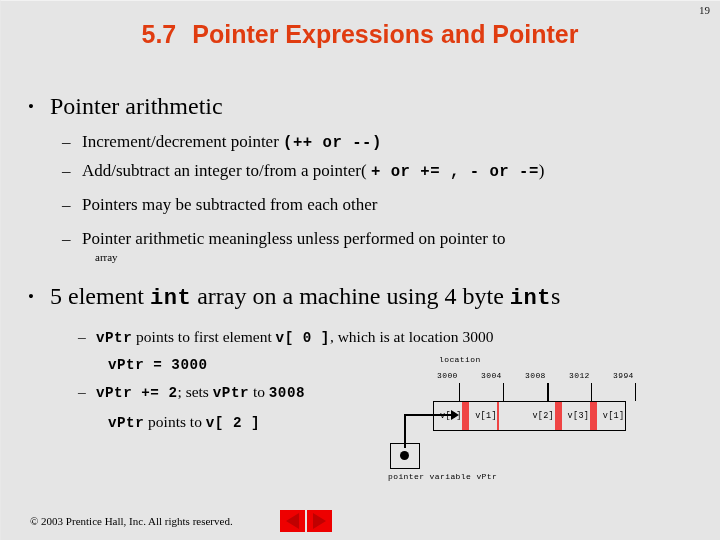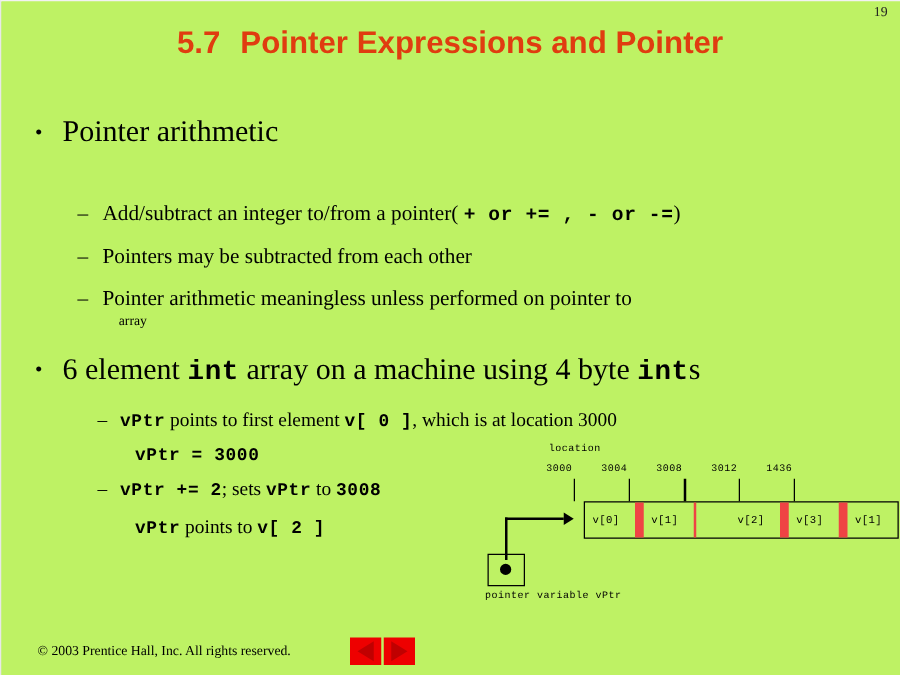--- a/index.html
+++ b/index.html
@@ -4,21 +4,21 @@
 <style>
   html, body {
     margin: 0;
     padding: 0;
     background: #ffffff;
   }
   .slide {
     position: relative;
     width: 720px;
     height: 540px;
-    background: #bef264;
+    background: #e5e5e5;
     overflow: hidden;
     font-family: "Liberation Serif", serif;
     color: #000000;
   }
   
   .slide-frame {
     position: absolute;
     left: 0; top: 0;
     width: 719px; height: 539px;
     border-left: 1px solid #e8e8e8;
@@ -223,36 +223,39 @@
   <div class="page-number">19</div>
 
   <div class="title">
     <span class="num">5.7</span><span>Pointer Expressions and Pointer</span><br>
   </div>
 
   <div class="lvl1" style="left:28px; top:92px;">
     <span class="b">•</span><span>Pointer arithmetic</span>
   </div>
 
+  <div class="lvl2" style="left:62px; top:131px;">
+    <span class="d">–</span><span>Increment/decrement pointer  </span><code>(++ or --)</code>
+  </div>
 
   <div class="lvl2" style="left:62px; top:160px;">
     <span class="d">–</span><span>Add/subtract an integer to/from a pointer( </span><code>+ or += , - or -=</code><span>)</span>
   </div>
 
   <div class="lvl2" style="left:62px; top:228px;">
     <span class="d">–</span><span>Pointer arithmetic meaningless unless performed on pointer to</span>
   </div>
 
   <div class="lvl2" style="left:62px; top:194px;">
     <span class="d">–</span><span>Pointers may be subtracted from each other</span>
   </div>
   <div class="wrapline" style="left:95px; top:250px;">array</div>
 
   <div class="lvl1" style="left:28px; top:282px;">
-    <span class="b">•</span><span>6 element </span><code>int</code><span> array on a machine using 4 byte </span><code>int</code><span>s</span>
+    <span class="b">•</span><span>5 element </span><code>int</code><span> array on a machine using 4 byte </span><code>int</code><span>s</span>
   </div>
 
   <div class="lvl3" style="left:78px; top:327px;">
     <span class="d">–</span><code>vPtr</code><span> points to first element </span><code>v[ 0 ]</code><span>, which is at location 3000</span>
   </div>
 
   <div class="cont" style="left:108px; top:354px;">
     <code>vPtr = 3000</code>
   </div>
 
@@ -265,29 +268,29 @@
   </div>
 
   <div class="diagram">
 
     <div class="diag-label" style="left:439px; top:355px;">location</div>
 
     <div class="addr" style="left:437px; top:371px;">3000</div>
     <div class="addr" style="left:481px; top:371px;">3004</div>
     <div class="addr" style="left:525px; top:371px;">3008</div>
     <div class="addr" style="left:569px; top:371px;">3012</div>
-    <div class="addr" style="left:613px; top:371px;">1436</div>
+    <div class="addr" style="left:613px; top:371px;">3994</div>
 
     <div class="tick" style="left:459px; top:383px; height:18px;"></div>
     <div class="tick" style="left:503px; top:383px; height:18px;"></div>
     <div class="tick" style="left:547px; top:383px; height:18px; width:2px;"></div>
     <div class="tick" style="left:591px; top:383px; height:18px;"></div>
     <div class="tick" style="left:635px; top:383px; height:18px;"></div>
 
-    <div class="array-box" style="left:467px; top:401px; width:252px; height:30px;justify-content:center;">
+    <div class="array-box" style="left:433px; top:401px; width:193px; height:30px;justify-content:center;">
       <div class="cell">v[0]</div>
       <div class="cell">v[1]</div>
       <div class="cell bold-left">v[2]</div>
       <div class="cell">v[3]</div>
       <div class="cell">v[1]</div>
     </div>
 
     <div class="ptr-box" style="left:390px; top:443px; width:30px; height:26px;"></div>
     <div class="ptr-dot" style="left:400px; top:451px;"></div>
     <div class="lead-v" style="left:404px; top:414px; height:34px;"></div>

